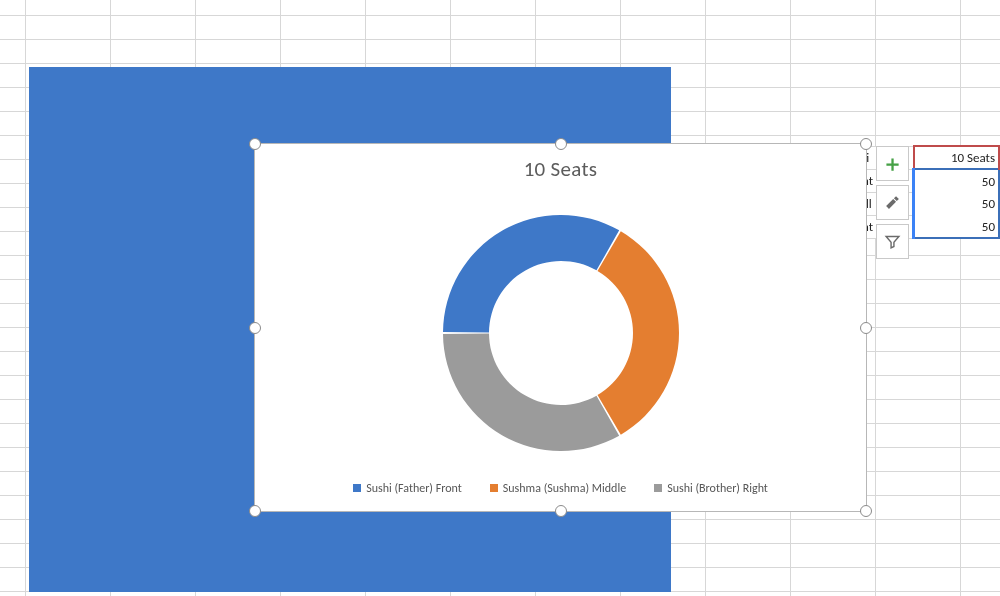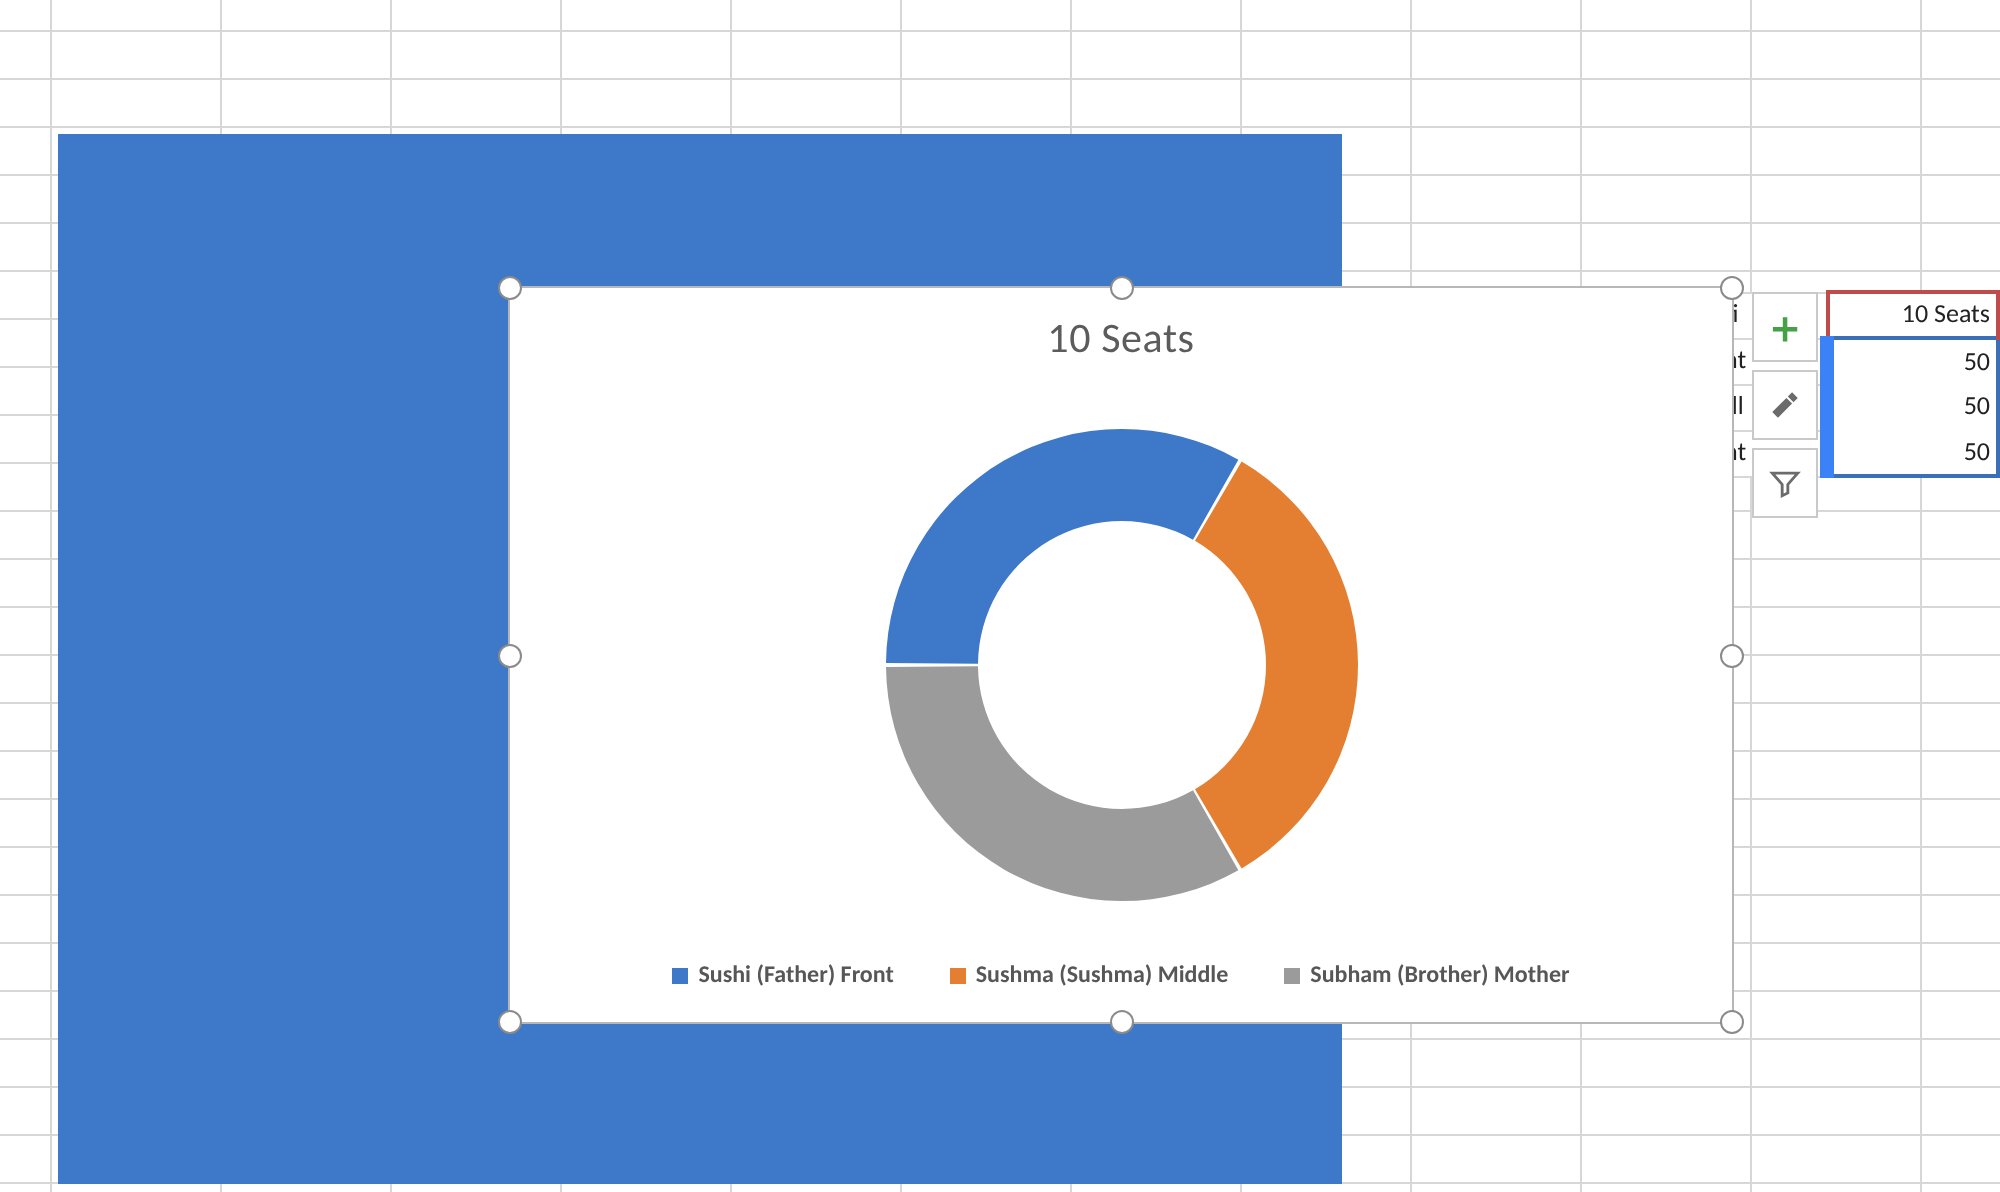--- a/index.html
+++ b/index.html
@@ -71,21 +71,21 @@
   .legend {
     position: absolute;
     left: 0; right: 0;
     bottom: 16px;
     display: flex;
     justify-content: center;
     gap: 28px;
     font-size: 12px;
     color: #575757;
   }
-  .legend .item { display: flex; align-items: center; gap: 5px; font-weight: bold; }
+  .legend .item { display: flex; align-items: center; gap: 5px; }
   .legend .sw { width: 8px; height: 8px; display: inline-block; }
 
   
   .handle {
     position: absolute;
     width: 10px; height: 10px;
     background: #ffffff;
     border: 1px solid #8b8b8b;
     border-radius: 50%;
   }
@@ -143,21 +143,21 @@
   }
   .data-range .lab { width: 55px; text-align: left; border: 1px solid #d7d7d7;}
   .data-range .hdr {
     text-align: right;
     border: 2px solid #bf4b4b;
     border-bottom-width: 1px;
     font-weight: 400;
   }
   .data-range .val {
     text-align: right;
-    border-left: 7px solid #3b82f6;
+    border-left: 3px solid #3b82f6;
     border-right: 2px solid #3b6fb8;
   }
   .data-range tr:nth-child(2) .val { border-top: 2px solid #3b6fb8; }
   .data-range tr:last-child .val   { border-bottom: 2px solid #3b6fb8; }
 
   
   svg.ico { width: 17px; height: 17px; }
 </style>
 </head>
 <body>
@@ -221,21 +221,21 @@
     <div class="item">
       <span class="sw" id="sw0" style="background: rgb(62, 120, 200);"></span>
       <span>Sushi (Father) Front</span>
     </div>
     <div class="item">
       <span class="sw" id="sw1" style="background: rgb(228, 126, 48);"></span>
       <span>Sushma (Sushma) Middle</span>
     </div>
     <div class="item">
       <span class="sw" id="sw2" style="background: rgb(155, 155, 155);"></span>
-      <span>Subham (Brother) Mother</span>
+      <span>Sushi (Brother) Right</span>
     </div>
   </div>
 
   <div class="handle h-tl"></div>
   <div class="handle h-t"></div>
   <div class="handle h-tr"></div>
   <div class="handle h-l"></div>
   <div class="handle h-r"></div>
   <div class="handle h-bl"></div>
   <div class="handle h-b"></div>

